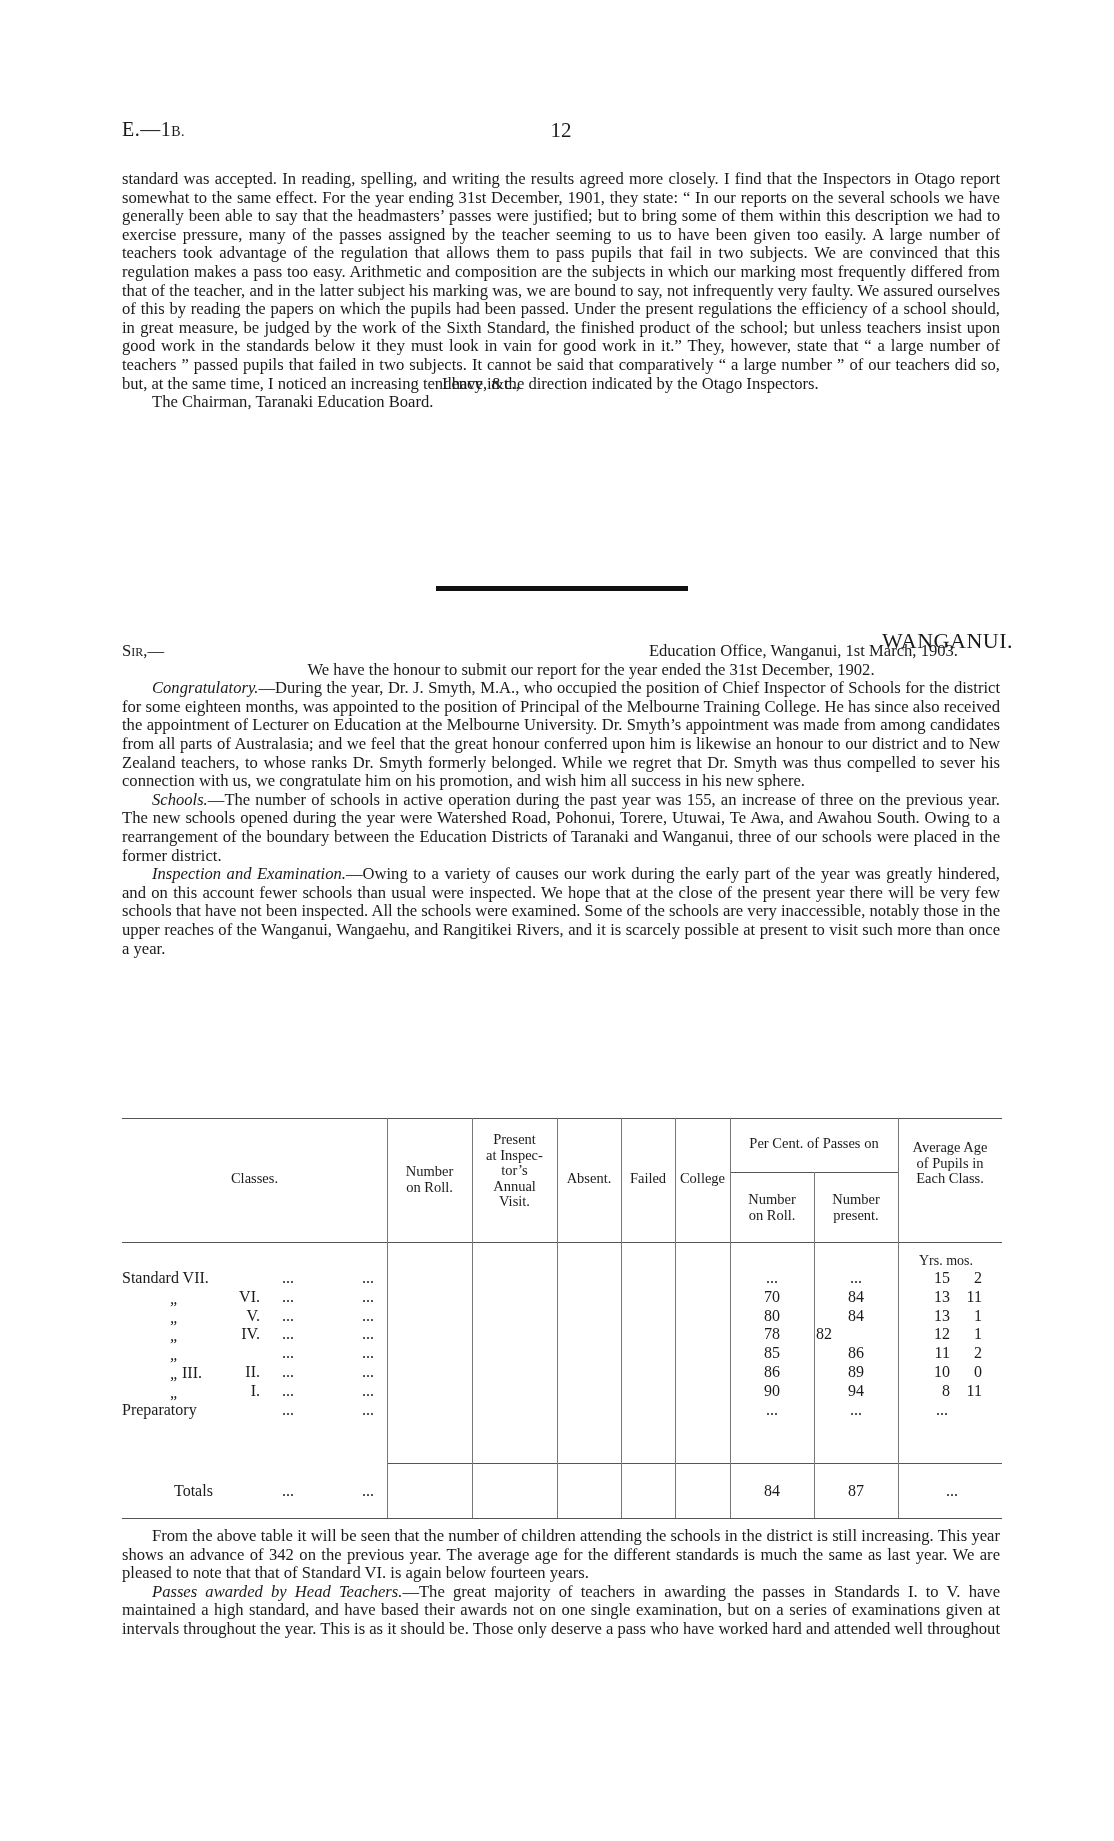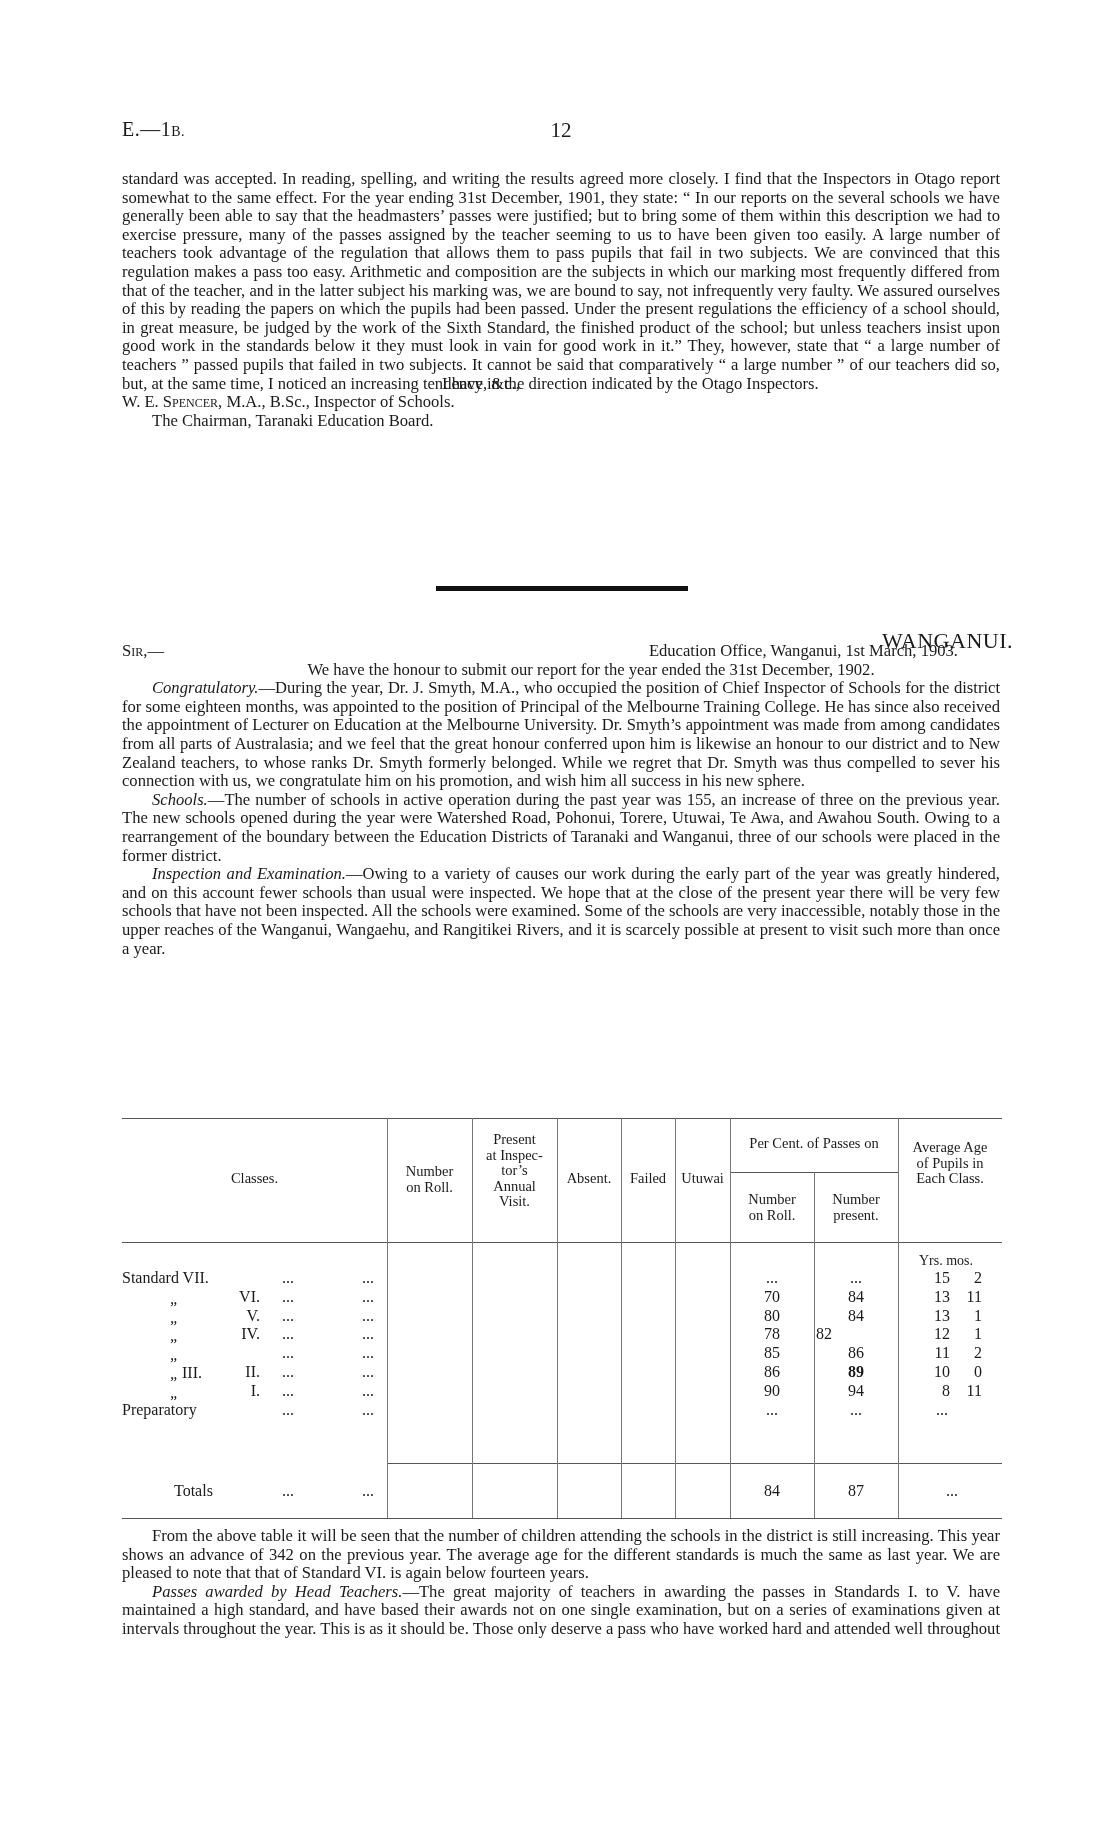--- a/index.html
+++ b/index.html
@@ -40,21 +40,20 @@
 <body>
 
 <div class="page-header">
   <span class="series"><span>E.—1</span><span class="sc">B.</span></span>
   <span class="pageno">12</span>
 </div>
 
 <div class="col" style="top:170px;">
   <p>standard was accepted. In reading, spelling, and writing the results agreed more closely. I find that the Inspectors in Otago report somewhat to the same effect. For the year ending 31st December, 1901, they state: “ In our reports on the several schools we have generally been able to say that the headmasters’ passes were justified; but to bring some of them within this description we had to exercise pressure, many of the passes assigned by the teacher seeming to us to have been given too easily. A large number of teachers took advantage of the regulation that allows them to pass pupils that fail in two subjects. We are convinced that this regulation makes a pass too easy. Arithmetic and composition are the subjects in which our marking most frequently differed from that of the teacher, and in the latter subject his marking was, we are bound to say, not infrequently very faulty. We assured ourselves of this by reading the papers on which the pupils had been passed. Under the present regulations the efficiency of a school should, in great measure, be judged by the work of the Sixth Standard, the finished product of the school; but unless teachers insist upon good work in the standards below it they must look in vain for good work in it.” They, however, state that “ a large number of teachers ” passed pupils that failed in two subjects. It cannot be said that comparatively “ a large number ” of our teachers did so, but, at the same time, I noticed an increasing tendency in the direction indicated by the Otago Inspectors.</p>
   <p class="sig1" style="margin-top:-18.6px;">I have, &amp;c.,</p>
-  <p class="sig2"><span class="sc-name">W. E. Spencer</span><span>, M.A., B.Sc., Inspector of Schools.</span></p>
   <p class="chairman">The Chairman, Taranaki Education Board.</p>
 </div>
 
 <div class="rule"></div>
 
 <div class="heading">WANGANUI.</div>
 
 <div class="col" style="top:642px;">
   <div class="sir-line">
     <span class="sir">Sir,—</span>
@@ -90,21 +89,21 @@
   </div>
   <div class="th" style="left:350px;width:85px;top:14px;">
     <div>Present</div>
     <div>at Inspec-</div>
     <div>tor’s</div>
     <div>Annual</div>
     <div>Visit.</div>
   </div>
   <div class="th" style="left:435px;width:64px;top:53px;">Absent.</div>
   <div class="th" style="left:499px;width:54px;top:53px;text-align:center;">Failed</div>
-  <div class="th" style="left:553px;width:55px;top:53px;">Utuwai</div>
+  <div class="th" style="left:553px;width:55px;top:53px;">College</div>
   <div class="th" style="left:608px;width:168px;top:18px;">Per Cent. of Passes on</div>
   <div class="th" style="left:608px;width:84px;top:74px;">
     <div>Number</div>
     <div>on Roll.</div>
   </div>
   <div class="th" style="left:692px;width:84px;top:74px;">
     <div>Number</div>
     <div>present.</div>
   </div>
   <div class="th" style="left:776px;width:104px;top:22px;">
@@ -163,21 +162,21 @@
         <div class="cell" style="left:714px;width:40px;text-align:center;top:226.2px;">86</div>
         <div class="cell" style="left:800px;width:28px;top:226.2px;">11</div>
         <div class="cell" style="left:830px;width:30px;top:226.2px;">2</div>
       </div>
       <div class="" style="position:absolute;left:0;top:0;">
         <div class="cls" style="left:48px;top:247px;font-style:italic;">„</div>
         <div class="cls" style="left:60px;width:78px;text-align:right;top:245px;">II.</div>
         <div class="dots" style="left:160px;top:245px;">...</div>
         <div class="dots" style="left:240px;top:245px;">...</div>
         <div class="cell" style="left:630px;width:40px;text-align:center;top:245px;">86</div>
-        <div class="cell" style="left:714px;width:40px;text-align:center;top:245px;font-weight:bold;">89</div>
+        <div class="cell" style="left:714px;width:40px;text-align:center;top:245px;">89</div>
         <div class="cell" style="left:800px;width:28px;top:245px;">10</div>
         <div class="cell" style="left:830px;width:30px;top:245px;">0</div>
       </div>
       <div class="" style="position:absolute;left:0;top:0;">
         <div class="cls" style="left:48px;top:265.8px;font-style:italic;">„</div>
         <div class="cls" style="left:60px;width:78px;text-align:right;top:263.8px;">I.</div>
         <div class="dots" style="left:160px;top:263.8px;">...</div>
         <div class="dots" style="left:240px;top:263.8px;">...</div>
         <div class="cell" style="left:630px;width:40px;text-align:center;top:263.8px;">90</div>
         <div class="cell" style="left:714px;width:40px;text-align:center;top:263.8px;">94</div>

